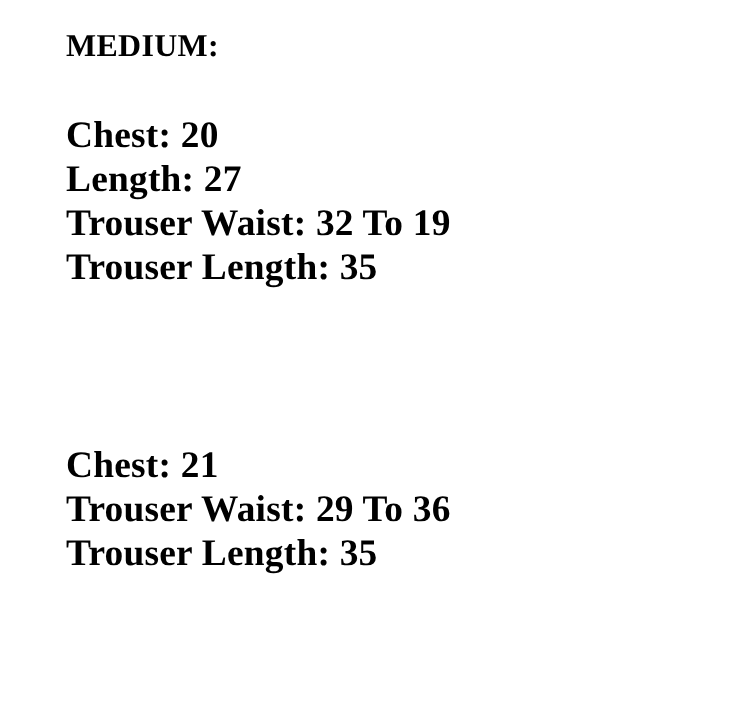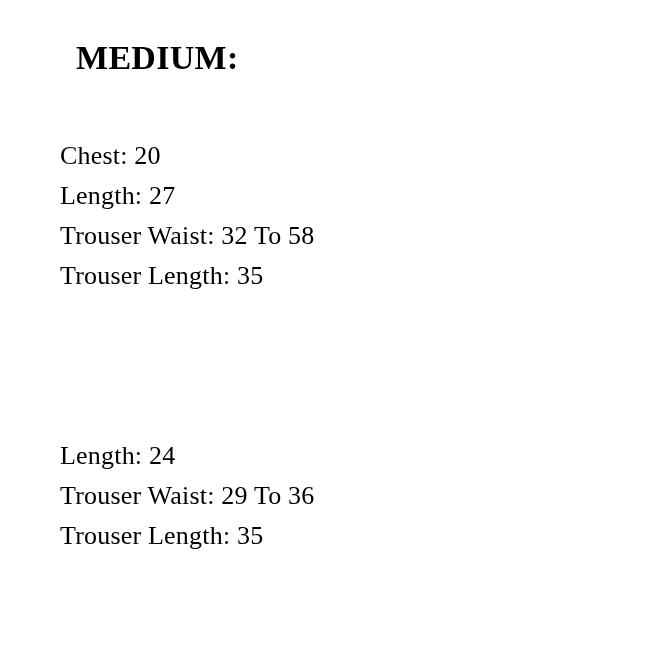--- a/index.html
+++ b/index.html
@@ -18,35 +18,35 @@
     box-sizing: border-box;
     width: 671px;
     height: 650px;
     padding: 22px 30px 0 60px;
     background: #ffffff;
   }
   .size-block {
     margin: 0;
   }
   .size-heading {
-    font-size: 34px;
+    font-size: 29px;
     font-weight: bold;
     line-height: 40px;
     letter-spacing: 0.3px;
-    margin: 16px;
+    margin: 0;
     padding: 0;
   }
   .spec-list {
     margin: 0;
     padding: 0;
     list-style: none;
   }
   .spec-line {
-    font-size: 26px;
-    font-weight: normal;
+    font-size: 34px;
+    font-weight: bold;
     line-height: 40px;
     letter-spacing: 0.2px;
     margin: 0;
     padding: 0;
     white-space: nowrap;
   }
   .gap-after-heading {
     height: 42px;
   }
   .gap-between-blocks {
@@ -57,29 +57,29 @@
 <body>
 
 <div class="page">
 
   <section class="size-block">
     <h2 class="size-heading">MEDIUM:</h2>
     <div class="gap-after-heading"></div>
     <ul class="spec-list">
       <li class="spec-line">Chest: 20</li>
       <li class="spec-line">Length: 27</li>
-      <li class="spec-line">Trouser Waist: 32 To 58</li>
+      <li class="spec-line">Trouser Waist: 32 To 19</li>
       <li class="spec-line">Trouser Length: 35</li>
     </ul>
   </section>
 
   <div class="gap-between-blocks"></div>
 
   <section class="size-block">
     <div class="gap-after-heading"></div>
     <ul class="spec-list">
-      <li class="spec-line">Length: 24</li>
+      <li class="spec-line">Chest: 21</li>
       <li class="spec-line">Trouser Waist: 29 To 36</li>
       <li class="spec-line">Trouser Length: 35</li>
     </ul>
   </section>
 
 </div>
 
 </body></html>

